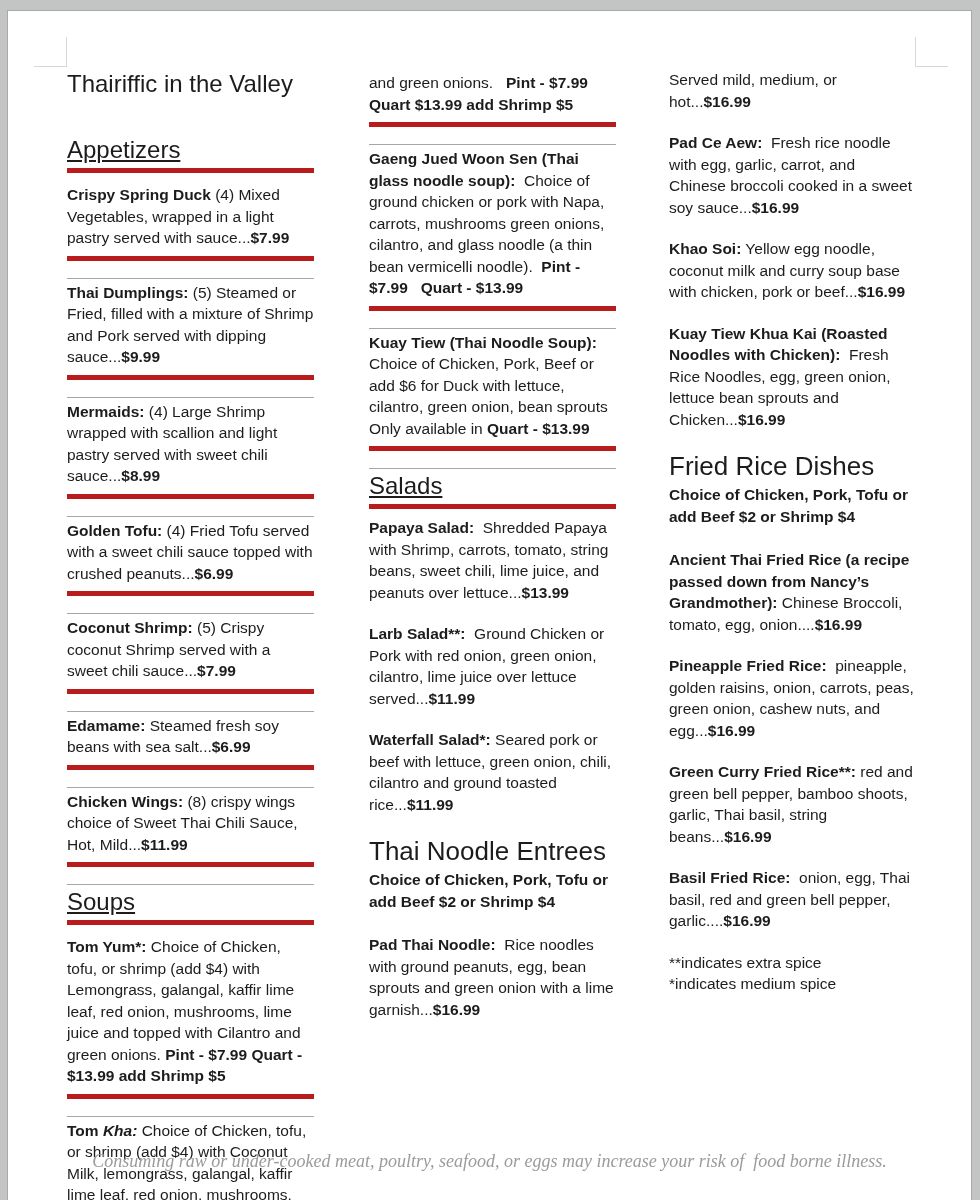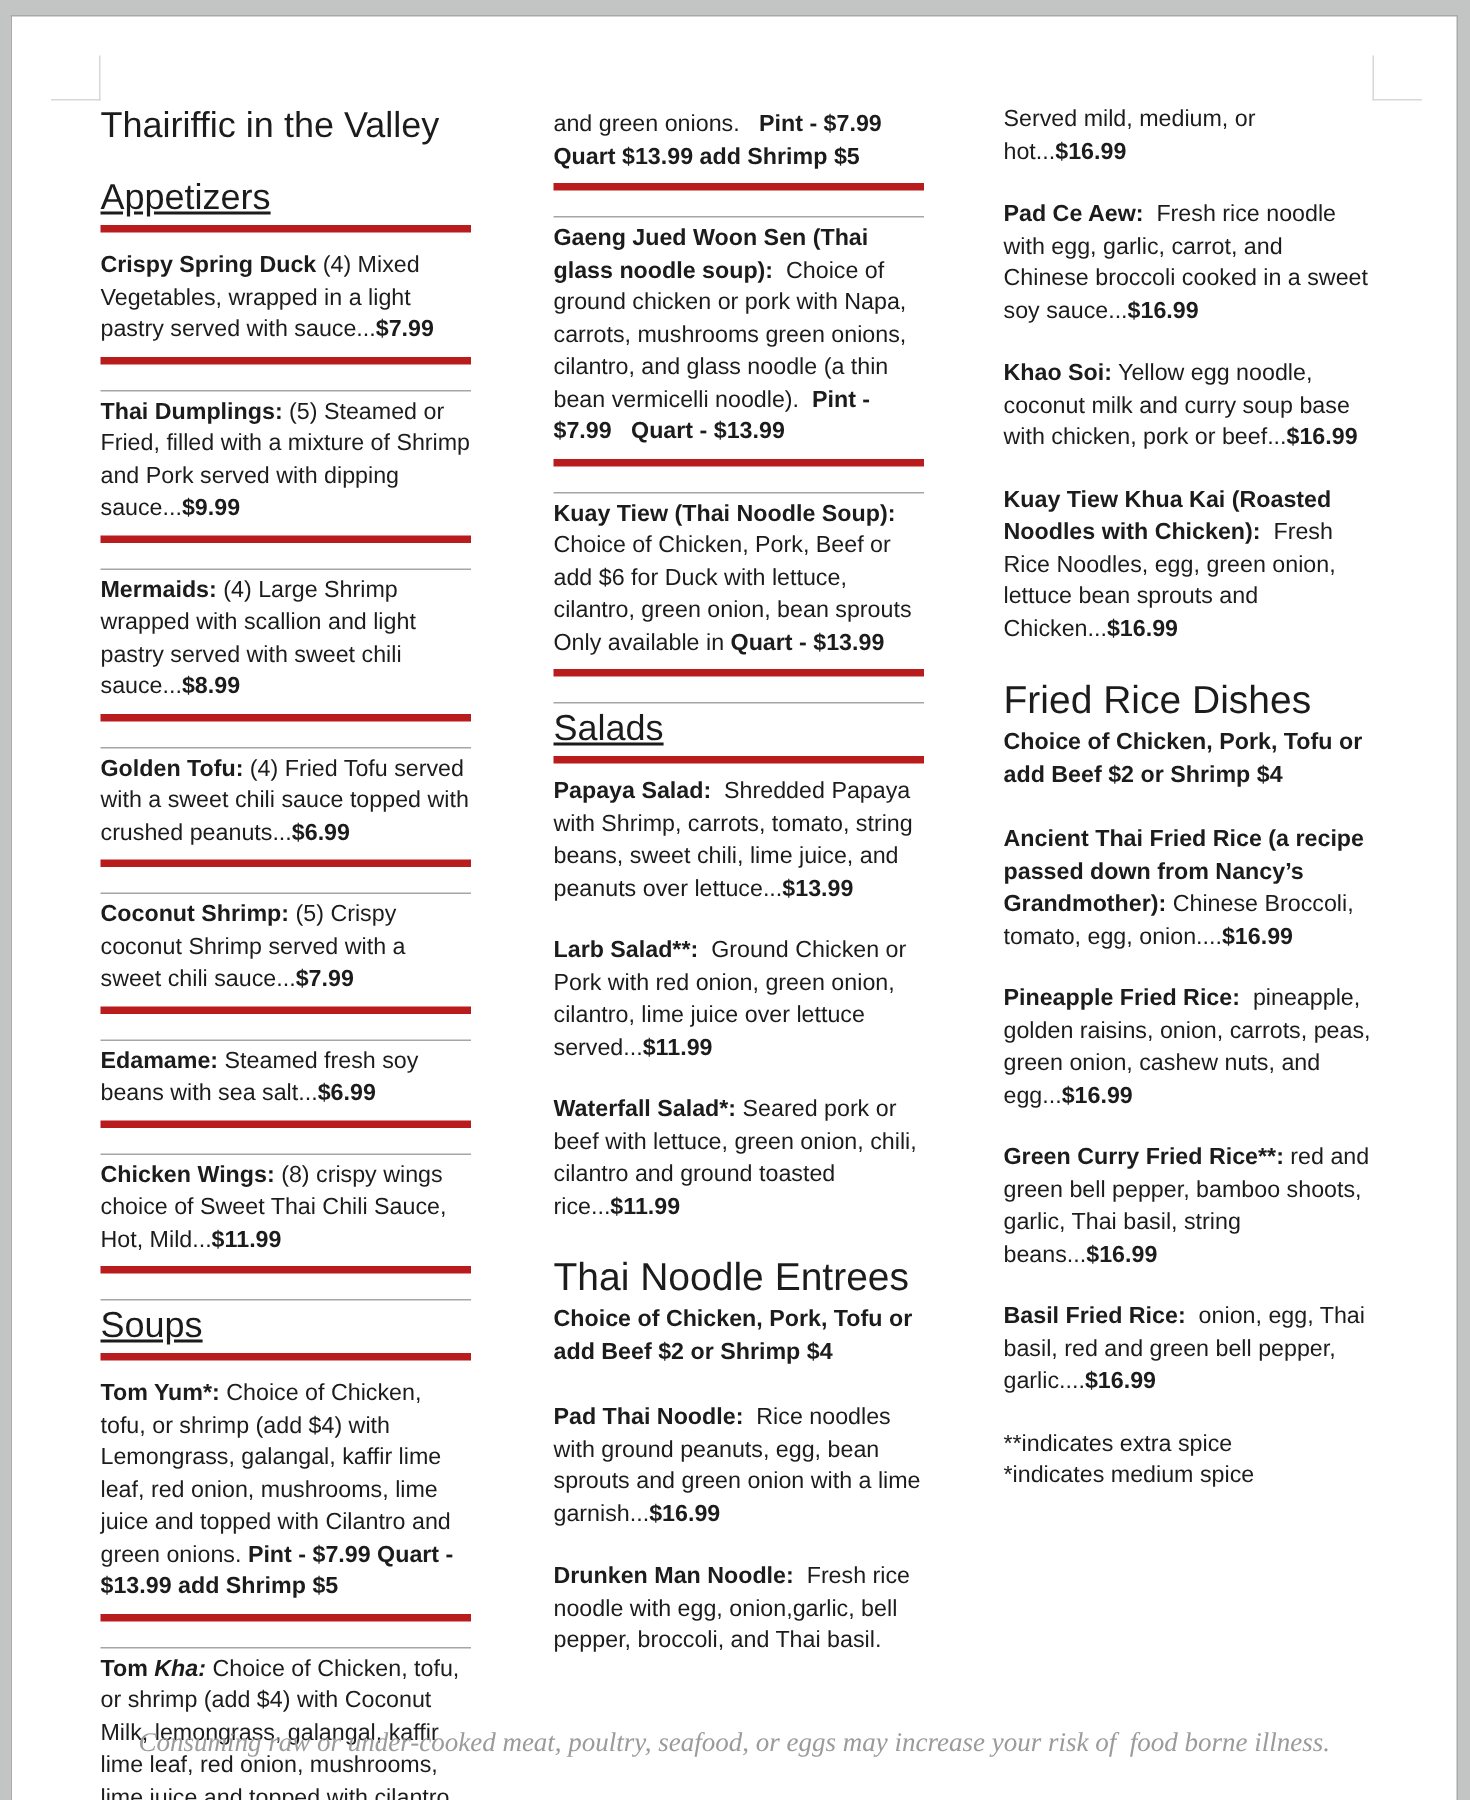--- a/index.html
+++ b/index.html
@@ -14,21 +14,21 @@
     background:#ffffff;border:1px solid #a9a9a9;border-bottom:none;
     overflow:hidden;
   }
   .corner-mark{position:absolute;width:32px;height:29px;}
   .corner-mark.tl{left:26px;top:26px;border-right:1px solid #d8d8d8;border-bottom:1px solid #d8d8d8;}
   .corner-mark.tr{left:907px;top:26px;border-left:1px solid #d8d8d8;border-bottom:1px solid #d8d8d8;}
   .col{position:absolute;top:58px;width:247px;font-size:15.5px;line-height:21.5px;}
   .col-0{left:59px;}
   .col-1{left:361px;}
   .col-2{left:661px;}
-  .title{font-size:24px;line-height:30px;margin-bottom:16px;white-space:nowrap;}
+  .title{font-size:24px;line-height:30px;margin-bottom:34px;white-space:nowrap;}
   .heading{font-size:24px;line-height:31px;}
   .cell{border-bottom:5px solid #b91c1c;padding:3px 0 7px;margin-bottom:17px;}
   .cell.heading{padding:1px 0 3px;margin-bottom:8px;text-decoration:underline;}
   .cell.topline{border-top:1px solid #a6a6a6;}
   .item{white-space:pre-wrap;}
   .plain{margin-bottom:20px;}
   .bigheading{font-size:26px;line-height:32px;margin:14px 0 2px;white-space:nowrap;}
   .subheading{font-weight:bold;margin-bottom:22px;font-size:15.5px;line-height:21.5px;}
   .note{font-size:15.5px;line-height:21.5px;}
   .b{font-weight:bold;}
@@ -65,21 +65,20 @@
         <div class="item cell"><span class="">and green onions.   </span><span class="b">Pint - $7.99 Quart $13.99 add Shrimp $5</span></div>
         <div class="item cell topline"><span class="b">Gaeng Jued Woon Sen (Thai glass noodle soup):</span><span class="">  Choice of ground chicken or pork with Napa, carrots, mushrooms green onions, cilantro, and glass noodle (a thin bean vermicelli noodle).  </span><span class="b">Pint - $7.99   Quart - $13.99</span></div>
         <div class="item cell topline"><span class="b">Kuay Tiew (Thai Noodle Soup): </span><span class="">Choice of Chicken, Pork, Beef or add $6 for Duck with lettuce, cilantro, green onion, bean sprouts Only available in </span><span class="b">Quart - $13.99</span></div>
         <div class="cell heading topline">Salads</div>
         <div class="item plain"><span class="b">Papaya Salad:</span><span class="">  Shredded Papaya with Shrimp, carrots, tomato, string beans, sweet chili, lime juice, and peanuts over lettuce...</span><span class="b">$13.99</span></div>
         <div class="item plain"><span class="b">Larb Salad**:</span><span class="">  Ground Chicken or Pork with red onion, green onion, cilantro, lime juice over lettuce served...</span><span class="b">$11.99</span></div>
         <div class="item plain"><span class="b">Waterfall Salad*:</span><span class=""> Seared pork or beef with lettuce, green onion, chili, cilantro and ground toasted rice...</span><span class="b">$11.99</span></div>
         <div class="bigheading">Thai Noodle Entrees</div>
         <div class="subheading">Choice of Chicken, Pork, Tofu or add Beef $2 or Shrimp $4</div>
         <div class="item plain"><span class="b">Pad Thai Noodle:</span><span class="">  Rice noodles with ground peanuts, egg, bean sprouts and green onion with a lime garnish...</span><span class="b">$16.99</span></div>
-        <div class="item plain"><span class="b">Drunken Man Noodle:</span><span class="">  Fresh rice noodle with egg, onion,garlic, bell pepper, broccoli, and Thai basil.</span></div>
       </div>
       <div class="col col-2">
         <div class="item plain"><span class="">Served mild, medium, or hot...</span><span class="b">$16.99</span></div>
         <div class="item plain"><span class="b">Pad Ce Aew:</span><span class="">  Fresh rice noodle with egg, garlic, carrot, and Chinese broccoli cooked in a sweet soy sauce...</span><span class="b">$16.99</span></div>
         <div class="item plain"><span class="b">Khao Soi:</span><span class=""> Yellow egg noodle, coconut milk and curry soup base with chicken, pork or beef...</span><span class="b">$16.99</span></div>
         <div class="item plain"><span class="b">Kuay Tiew Khua Kai (Roasted Noodles with Chicken):</span><span class="">  Fresh Rice Noodles, egg, green onion, lettuce bean sprouts and Chicken...</span><span class="b">$16.99</span></div>
         <div class="bigheading">Fried Rice Dishes</div>
         <div class="subheading">Choice of Chicken, Pork, Tofu or add Beef $2 or Shrimp $4</div>
         <div class="item plain"><span class="b">Ancient Thai Fried Rice (a recipe passed down from Nancy’s Grandmother):</span><span class=""> Chinese Broccoli, tomato, egg, onion....</span><span class="b">$16.99</span></div>
         <div class="item plain"><span class="b">Pineapple Fried Rice:</span><span class="">  pineapple, golden raisins, onion, carrots, peas, green onion, cashew nuts, and egg...</span><span class="b">$16.99</span></div>

